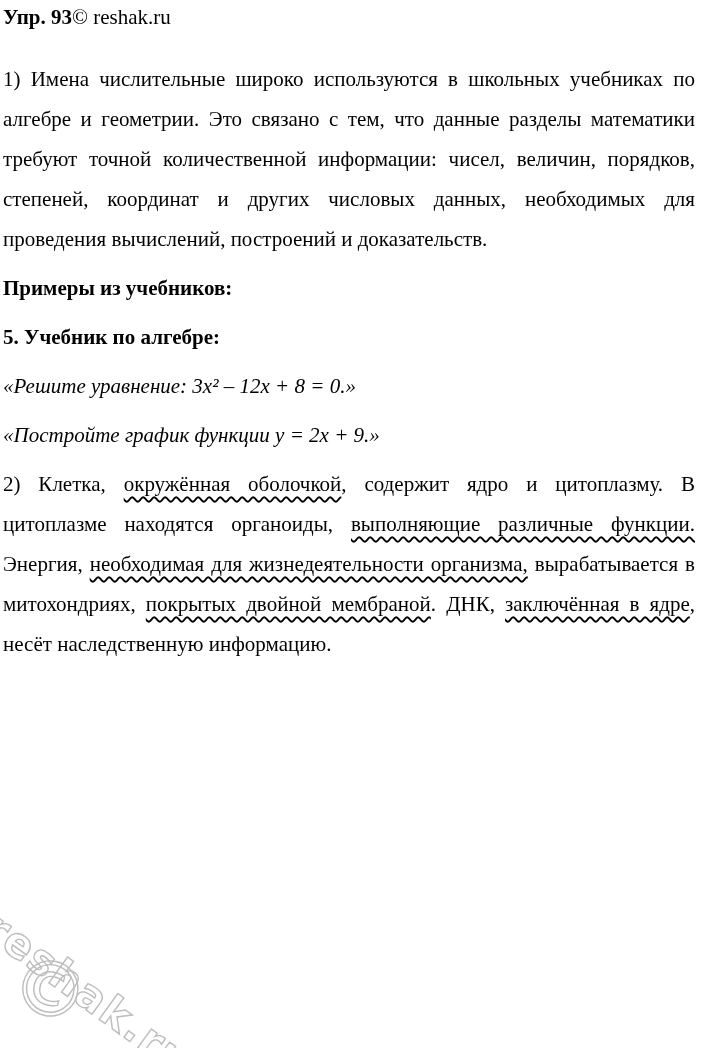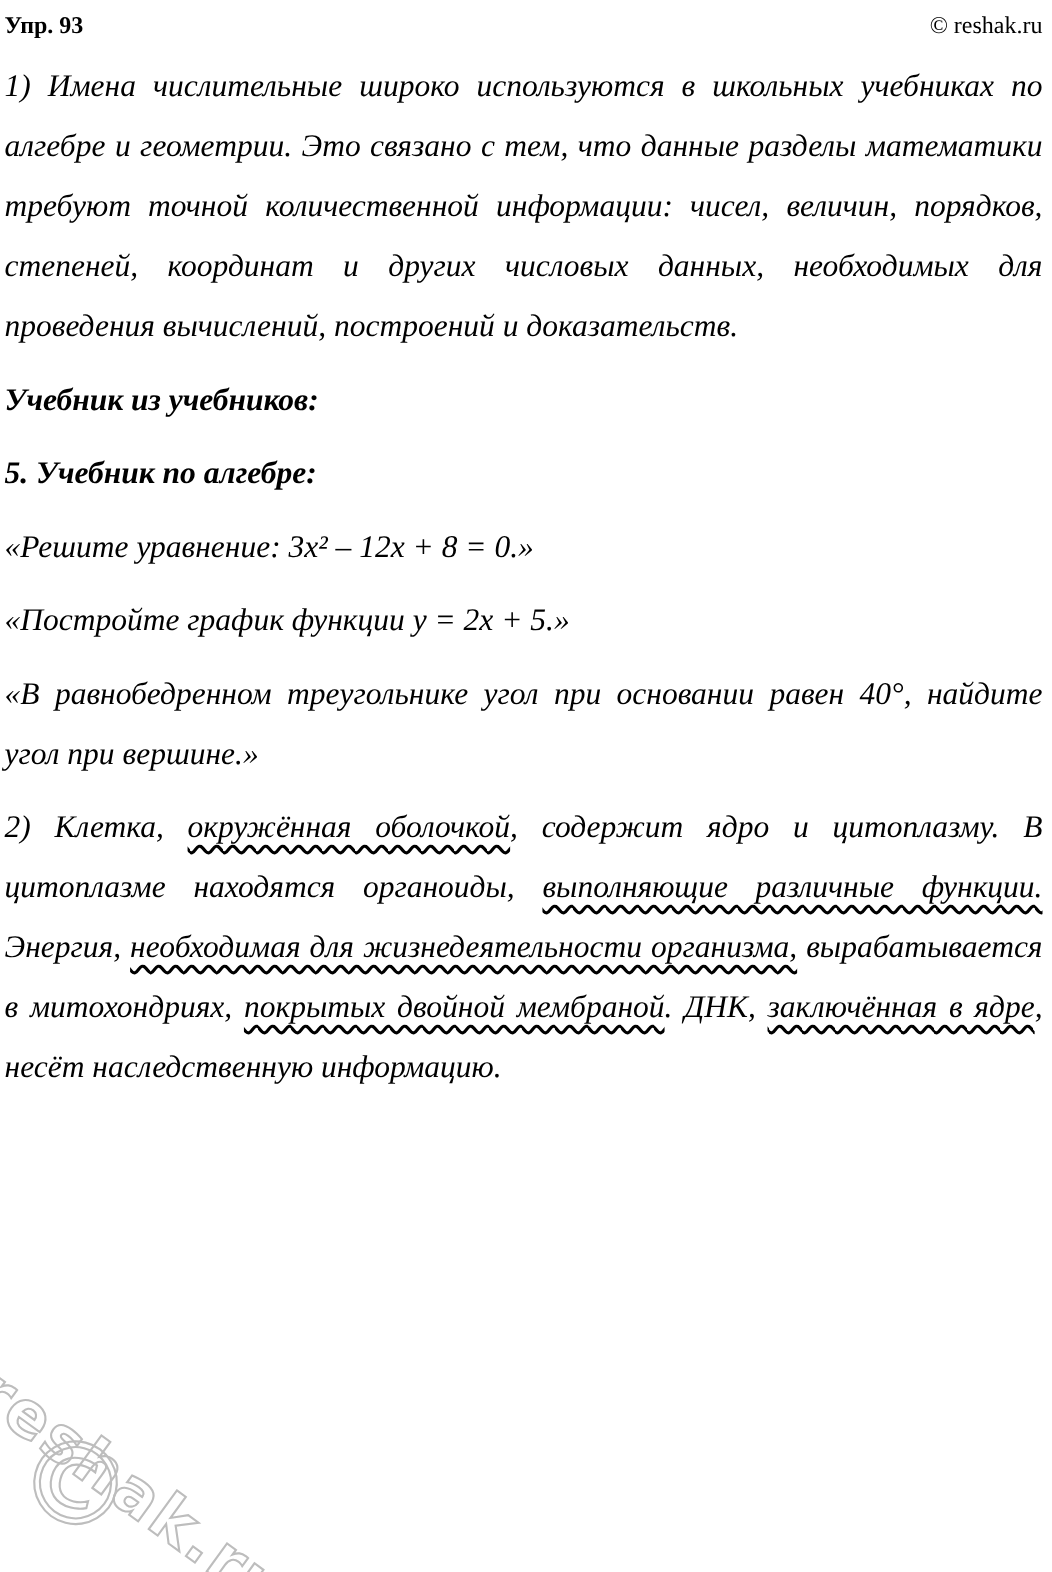--- a/index.html
+++ b/index.html
@@ -20,36 +20,34 @@
     color: #000000;
     font-family: "Liberation Serif", "DejaVu Serif", serif;
   }
   .content {
     position: relative;
     z-index: 1;
     padding: 4px 6px 0 3px;
   }
   .doc-header {
     display: flex;
-    justify-content: space-between;
     align-items: flex-start;
-    font-size: 16px;
+    font-size: 21px;
     line-height: 27px;
-    margin-bottom: 6px;
+    margin-bottom: 28px;
   }
   .exercise {
     font-weight: bold;
   }
   .para {
     margin: 0 0 9px 0;
     font-size: 21px;
     line-height: 40px;
     text-align: justify;
     text-align-last: left;
-    font-style: italic;
   }
   .bold   { font-weight: bold; }
   .italic { font-style: italic; }
   .wavy {
     text-decoration-line: underline;
     text-decoration-style: wavy;
     text-decoration-color: #000000;
     text-decoration-thickness: 1.8px;
     text-underline-offset: 5px;
   }
@@ -98,30 +96,29 @@
 
   <div class="content">
 
     <div class="doc-header">
       <span class="exercise">Упр. 93</span>
       <span class="copyright">© reshak.ru</span>
     </div>
 
     <p class="para">1) Имена числительные широко используются в школьных учебниках по алгебре и геометрии. Это связано с тем, что данные разделы математики требуют точной количественной информации: чисел, величин, порядков, степеней, координат и других числовых данных, необходимых для проведения вычислений, построений и доказательств.</p>
 
-    <p class="para bold">Учебник из учебников:</p>
+    <p class="para bold">Примеры из учебников:</p>
 
     <p class="para bold">5. Учебник по алгебре:</p>
 
     <p class="para italic">«Решите уравнение: 3x² – 12x + 8 = 0.»</p>
 
-    <p class="para italic">«Постройте график функции y = 2x + 5.»</p>
+    <p class="para italic">«Постройте график функции y = 2x + 9.»</p>
 
 
 
-    <p class="para italic">«В равнобедренном треугольнике угол при основании равен 40°, найдите угол при вершине.»</p>
 
 
 
     <p class="para"><span>2) Клетка, </span><span class="wavy">окружённая оболочкой</span><span>, содержит ядро и цитоплазму. В цитоплазме находятся органоиды, </span><span class="wavy">выполняющие различные функции.</span><span> Энергия, </span><span class="wavy">необходимая для жизнедеятельности организма,</span><span> вырабатывается в митохондриях, </span><span class="wavy">покрытых двойной мембраной</span><span>. ДНК, </span><span class="wavy">заключённая в ядре</span><span>, несёт наследственную информацию.</span></p>
 
   </div>
 </div>
 
 </body></html>

